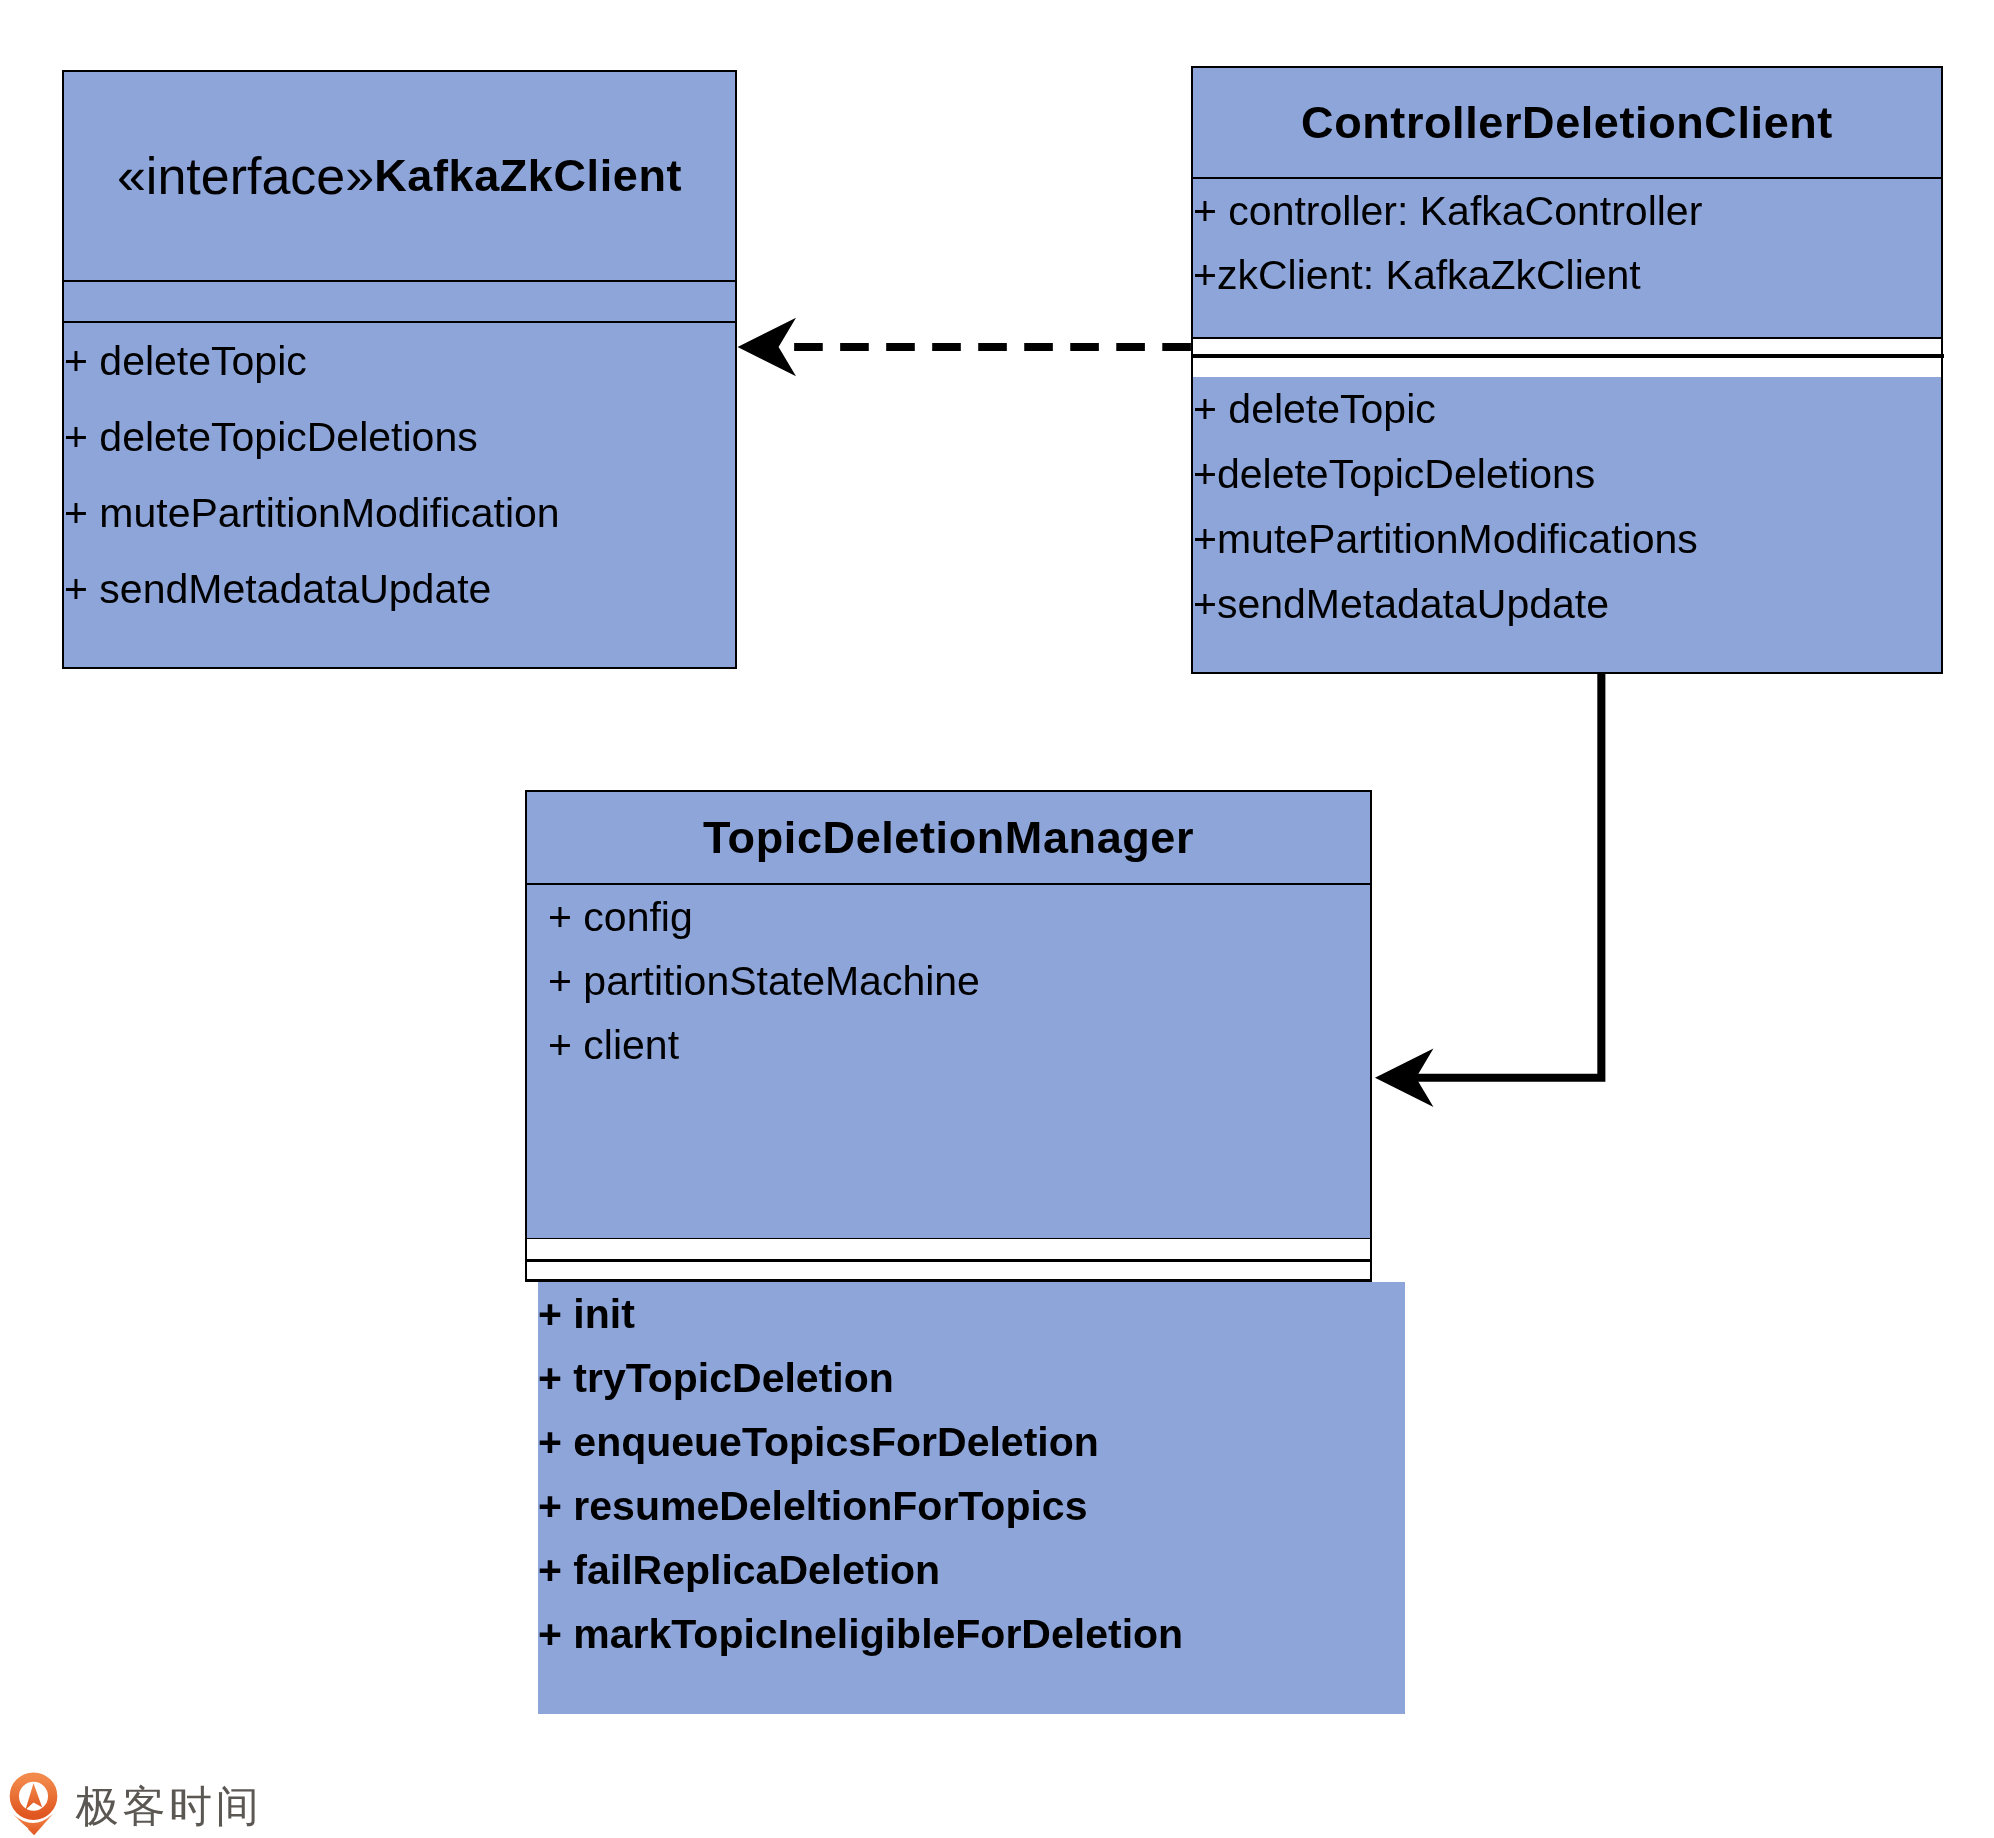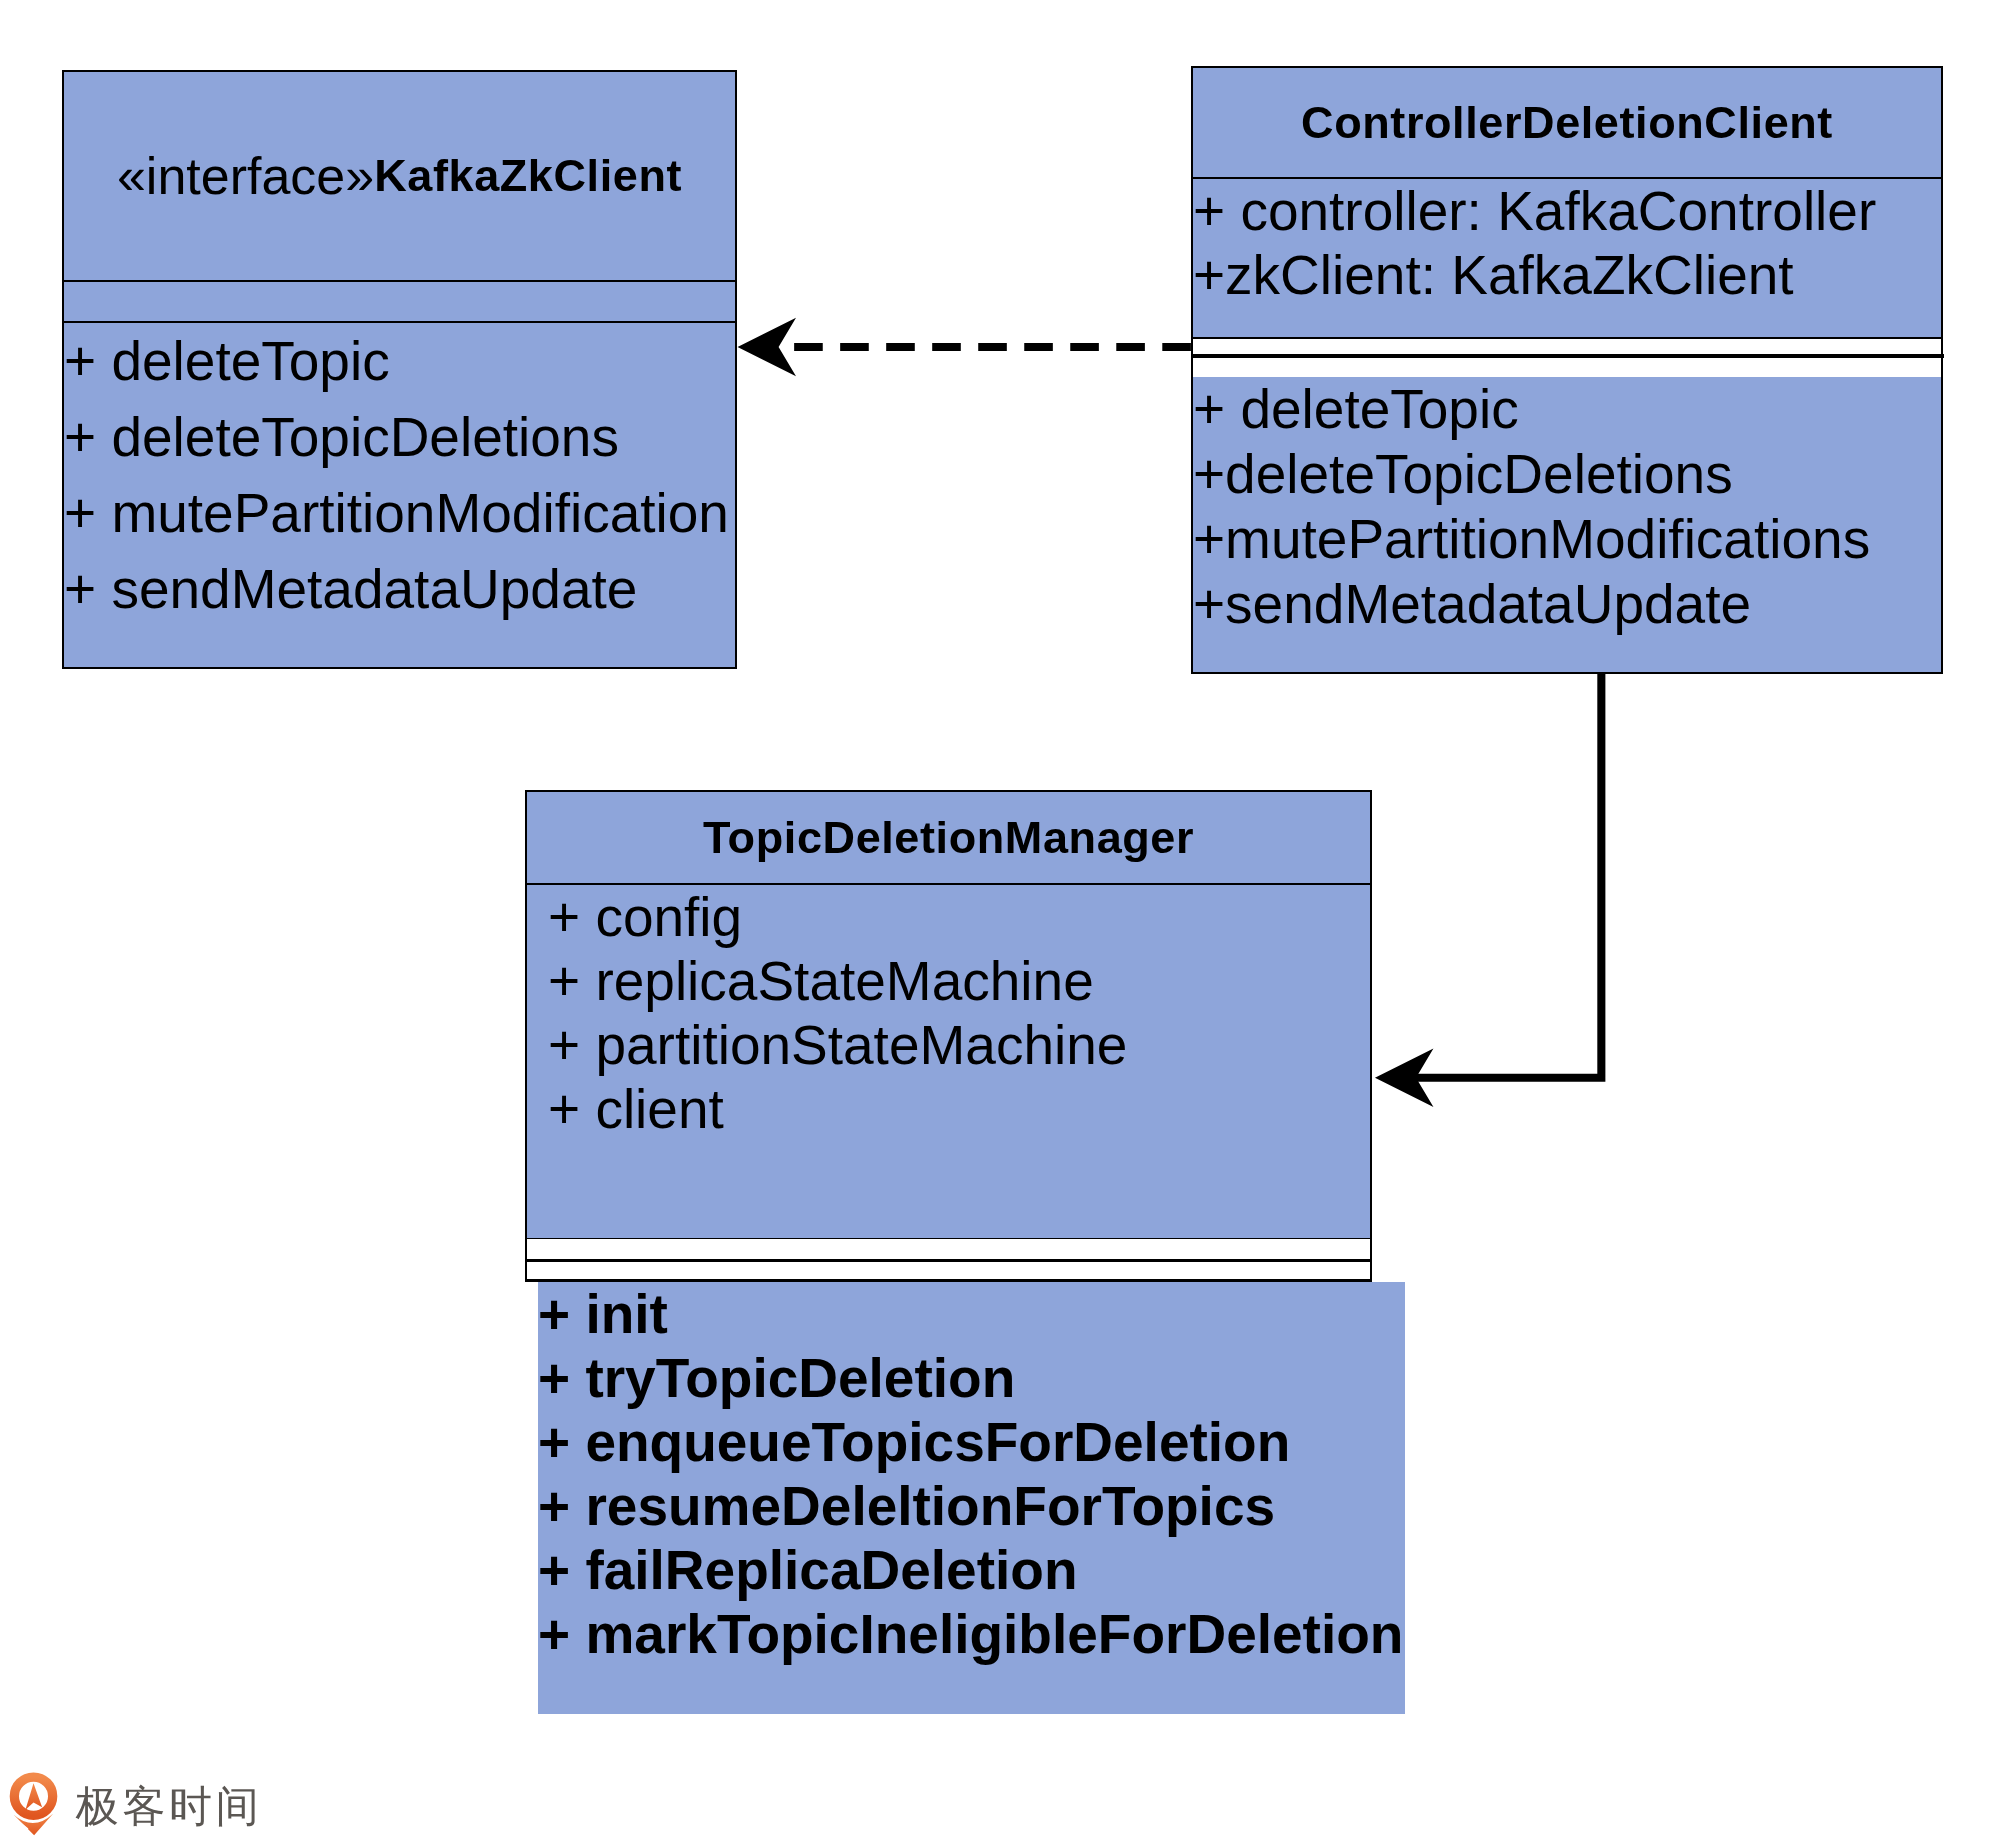--- a/index.html
+++ b/index.html
@@ -26,21 +26,21 @@
   .node{position:absolute;box-sizing:border-box;background:var(--fill);border:2.5px solid var(--line);}
   .node.band{background:#fff;border-top:none;border-bottom:none;}
   .node.band-b{background:#fff;border-top:none;border-bottom:3.1px solid var(--line);}
   .node.noborder{border:none;}
   .node.methods-open-top{border-top:none;}
 
   .title-zone{display:flex;align-items:center;justify-content:center;border-bottom:2.5px solid var(--line);}
   .stereotype{font-size:52px;line-height:66px;}
   .cls-name{font-size:45px;line-height:70px;font-weight:bold;letter-spacing:0.6px;}
 
-  ul.members{list-style:none;margin:0;padding:0;font-size:55px;}
+  ul.members{list-style:none;margin:0;padding:0;font-size:41px;}
   ul.members li{white-space:nowrap;}
 
   
   .lb-title{height:208px;}
   .lb-empty{height:39px;border-bottom:2.5px solid var(--line);}
   .lb-methods{padding:17.4px 0 0 10px;}
   .lb-methods li{line-height:76px;}
 
   
   .r-title{height:109px;}
@@ -113,21 +113,20 @@
       <li>+sendMetadataUpdate</li>
     </ul>
   </section>
 
   <section class="node" style="left:525px;top:790px;width:847px;height:450px;">
     <header class="title-zone m-title">
       <div class="cls-name">TopicDeletionManager</div>
     </header>
     <ul class="members m-attrs">
       <li>+ config</li>
-      <li>+ replicaStateMachine</li>
       <li>+ partitionStateMachine</li>
       <li>+ client</li>
     </ul>
   </section>
 
   <div class="node band-b" style="left:525px;top:1239px;width:847px;height:23px;"></div>
   <div class="node band-b" style="left:525px;top:1262px;width:847px;height:20px;"></div>
 
   <section class="node noborder" style="left:538px;top:1282px;width:867px;height:432px;font-weight:bold;">
     <ul class="members m-methods">

